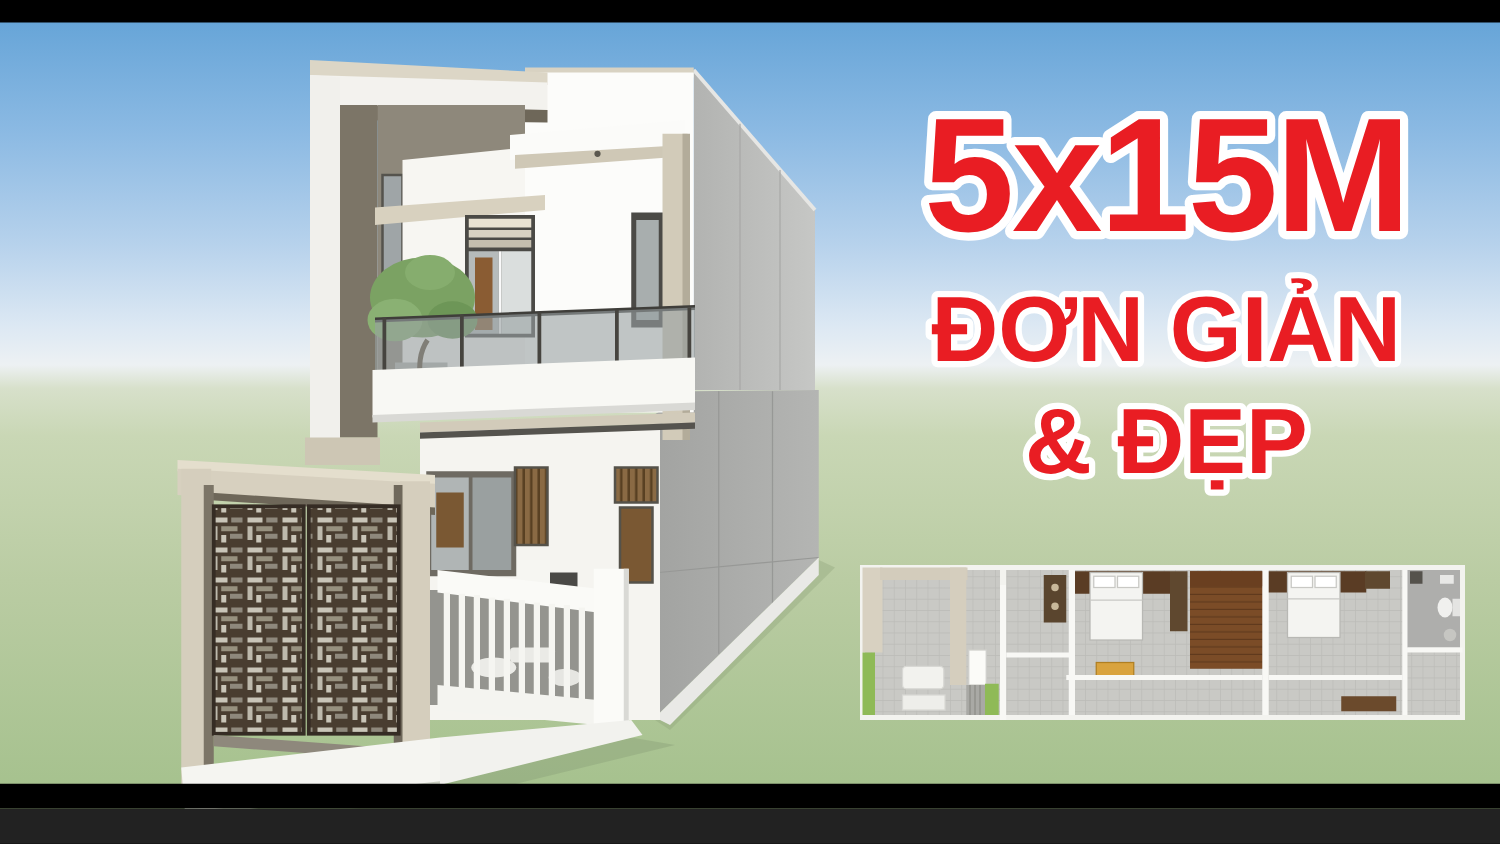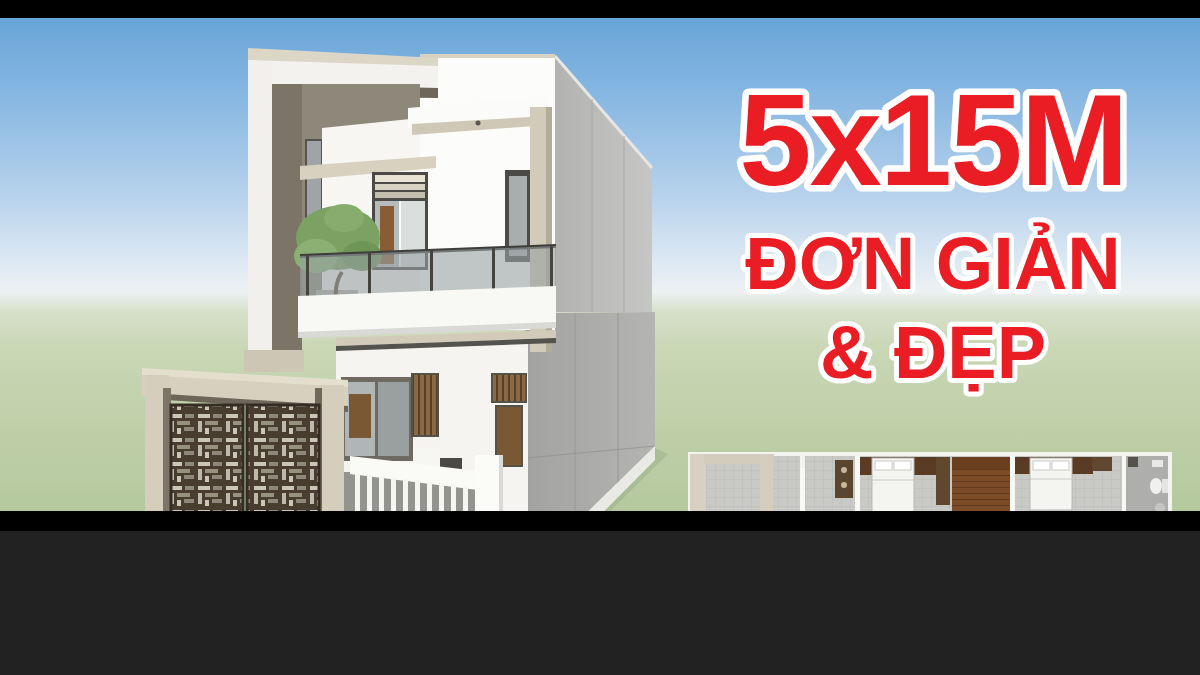--- a/index.html
+++ b/index.html
@@ -1,17 +1,17 @@
 <!DOCTYPE html>
 <html><head>
 <meta charset="utf-8">
 <title>5x15M House Render Thumbnail</title>
 <style>
   html,body{margin:0;padding:0;background:#222;}
-  .frame{position:relative;width:1200px;height:531px;overflow:hidden;background:#000;
+  .frame{position:relative;width:1200px;height:647px;overflow:hidden;background:#000;
          font-family:"Liberation Sans",sans-serif;}
   .bar{position:absolute;left:0;width:1200px;background:#000;}
   .bar.top{top:0;height:18px;}
   .bar.bot{bottom:0;height:20px;}
   .scene{position:absolute;top:18px;left:0;width:1200px;height:637px;
          background:linear-gradient(180deg,
            #67a5d8 0%, #8cbae3 14%, #b7d2ec 28%, #dce8f3 38%, #edf1f3 43%,
            #d7e0ca 46%, #c9d7b5 52%, #bacc a3 70%, #a3c08b 100%);
          background:linear-gradient(180deg,
            #67a5d8 0%, #8cbae3 14%, #b7d2ec 28%, #dce8f3 38%, #edf1f3 43%,

